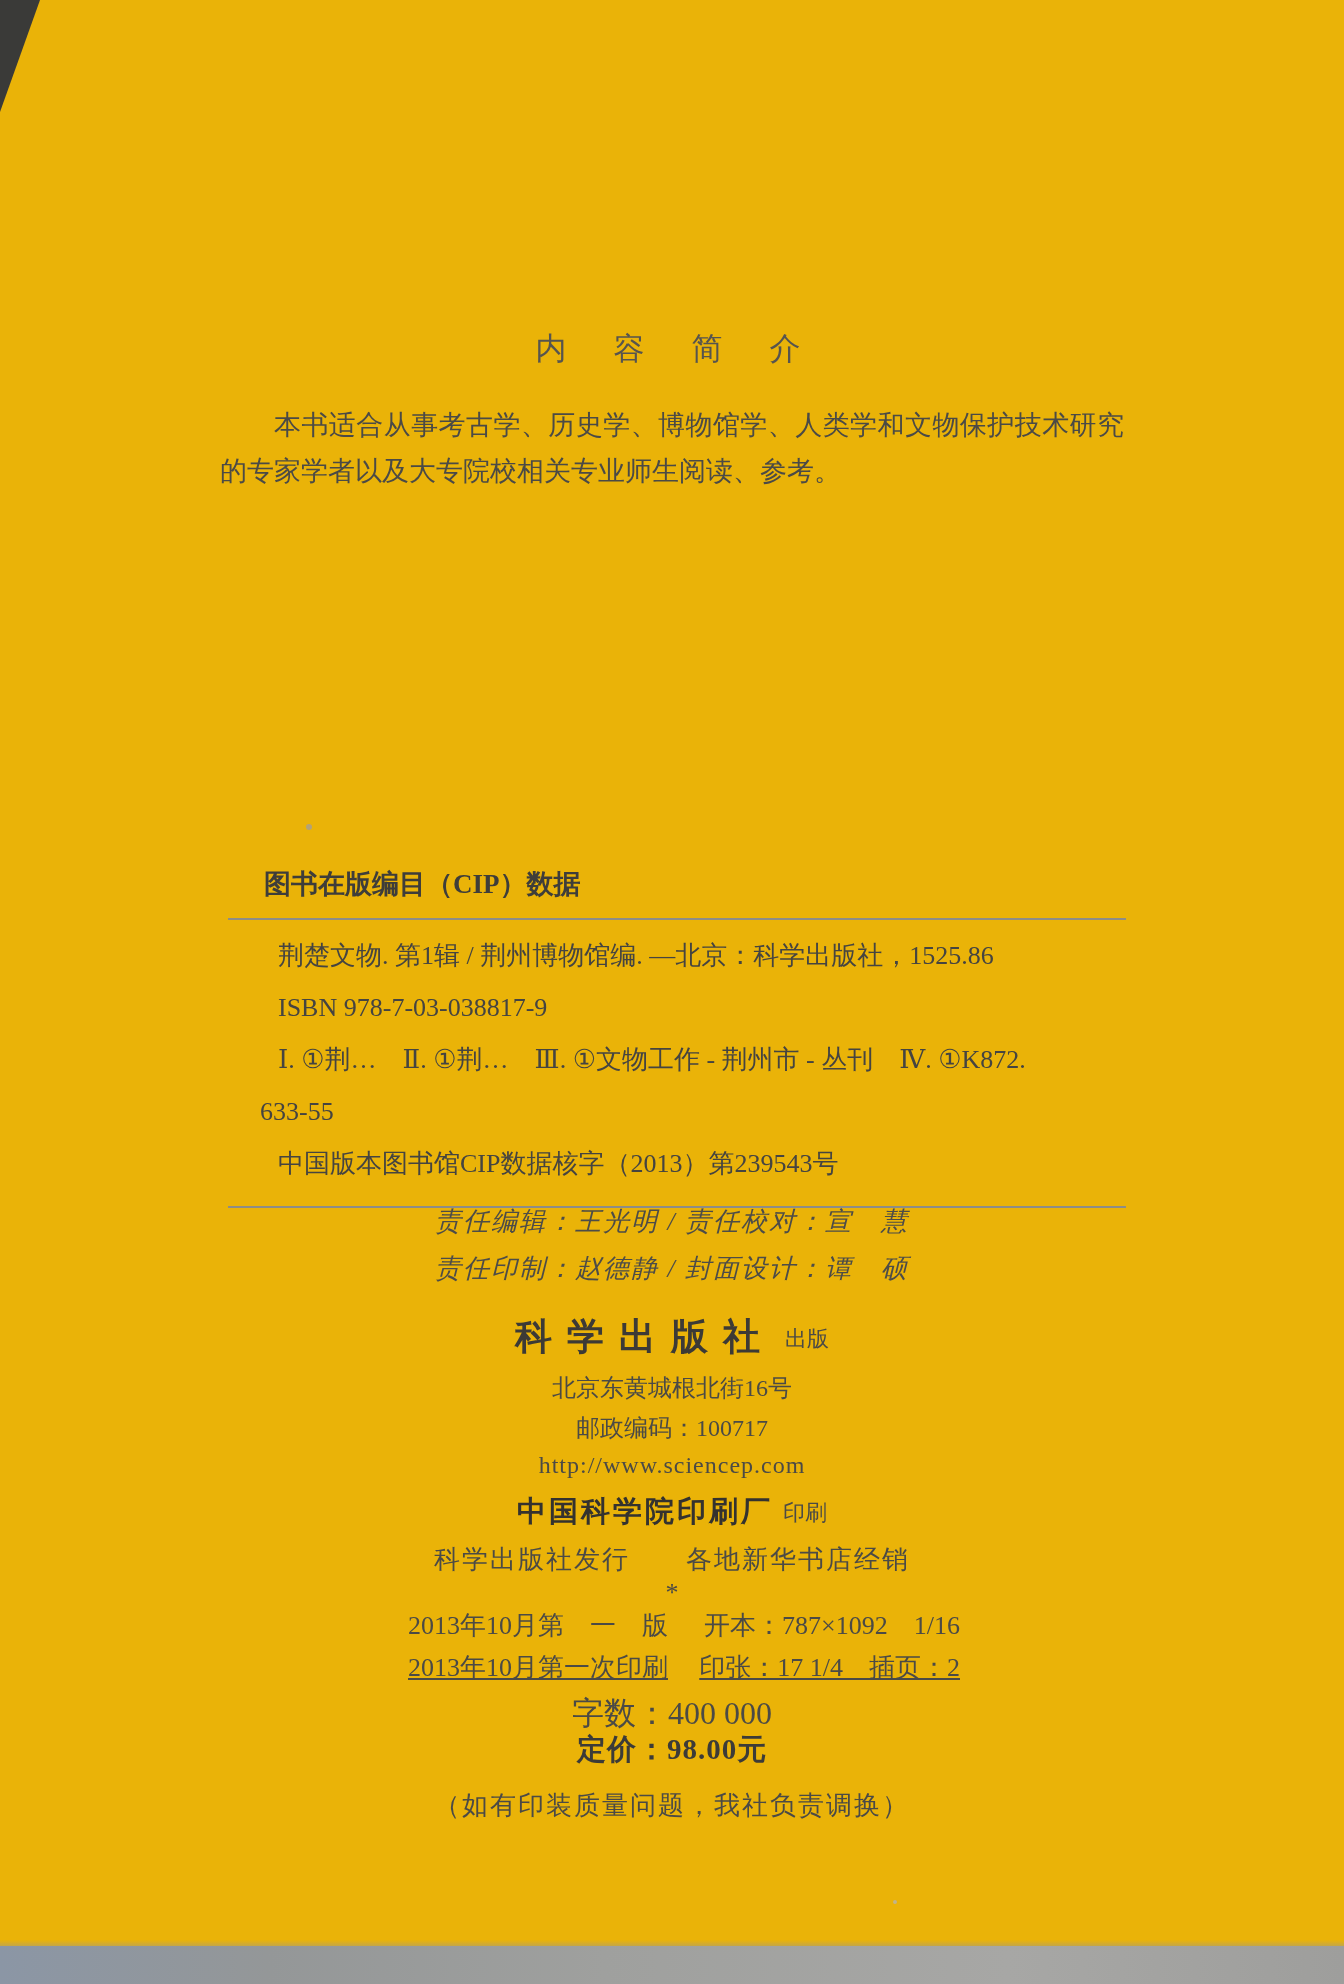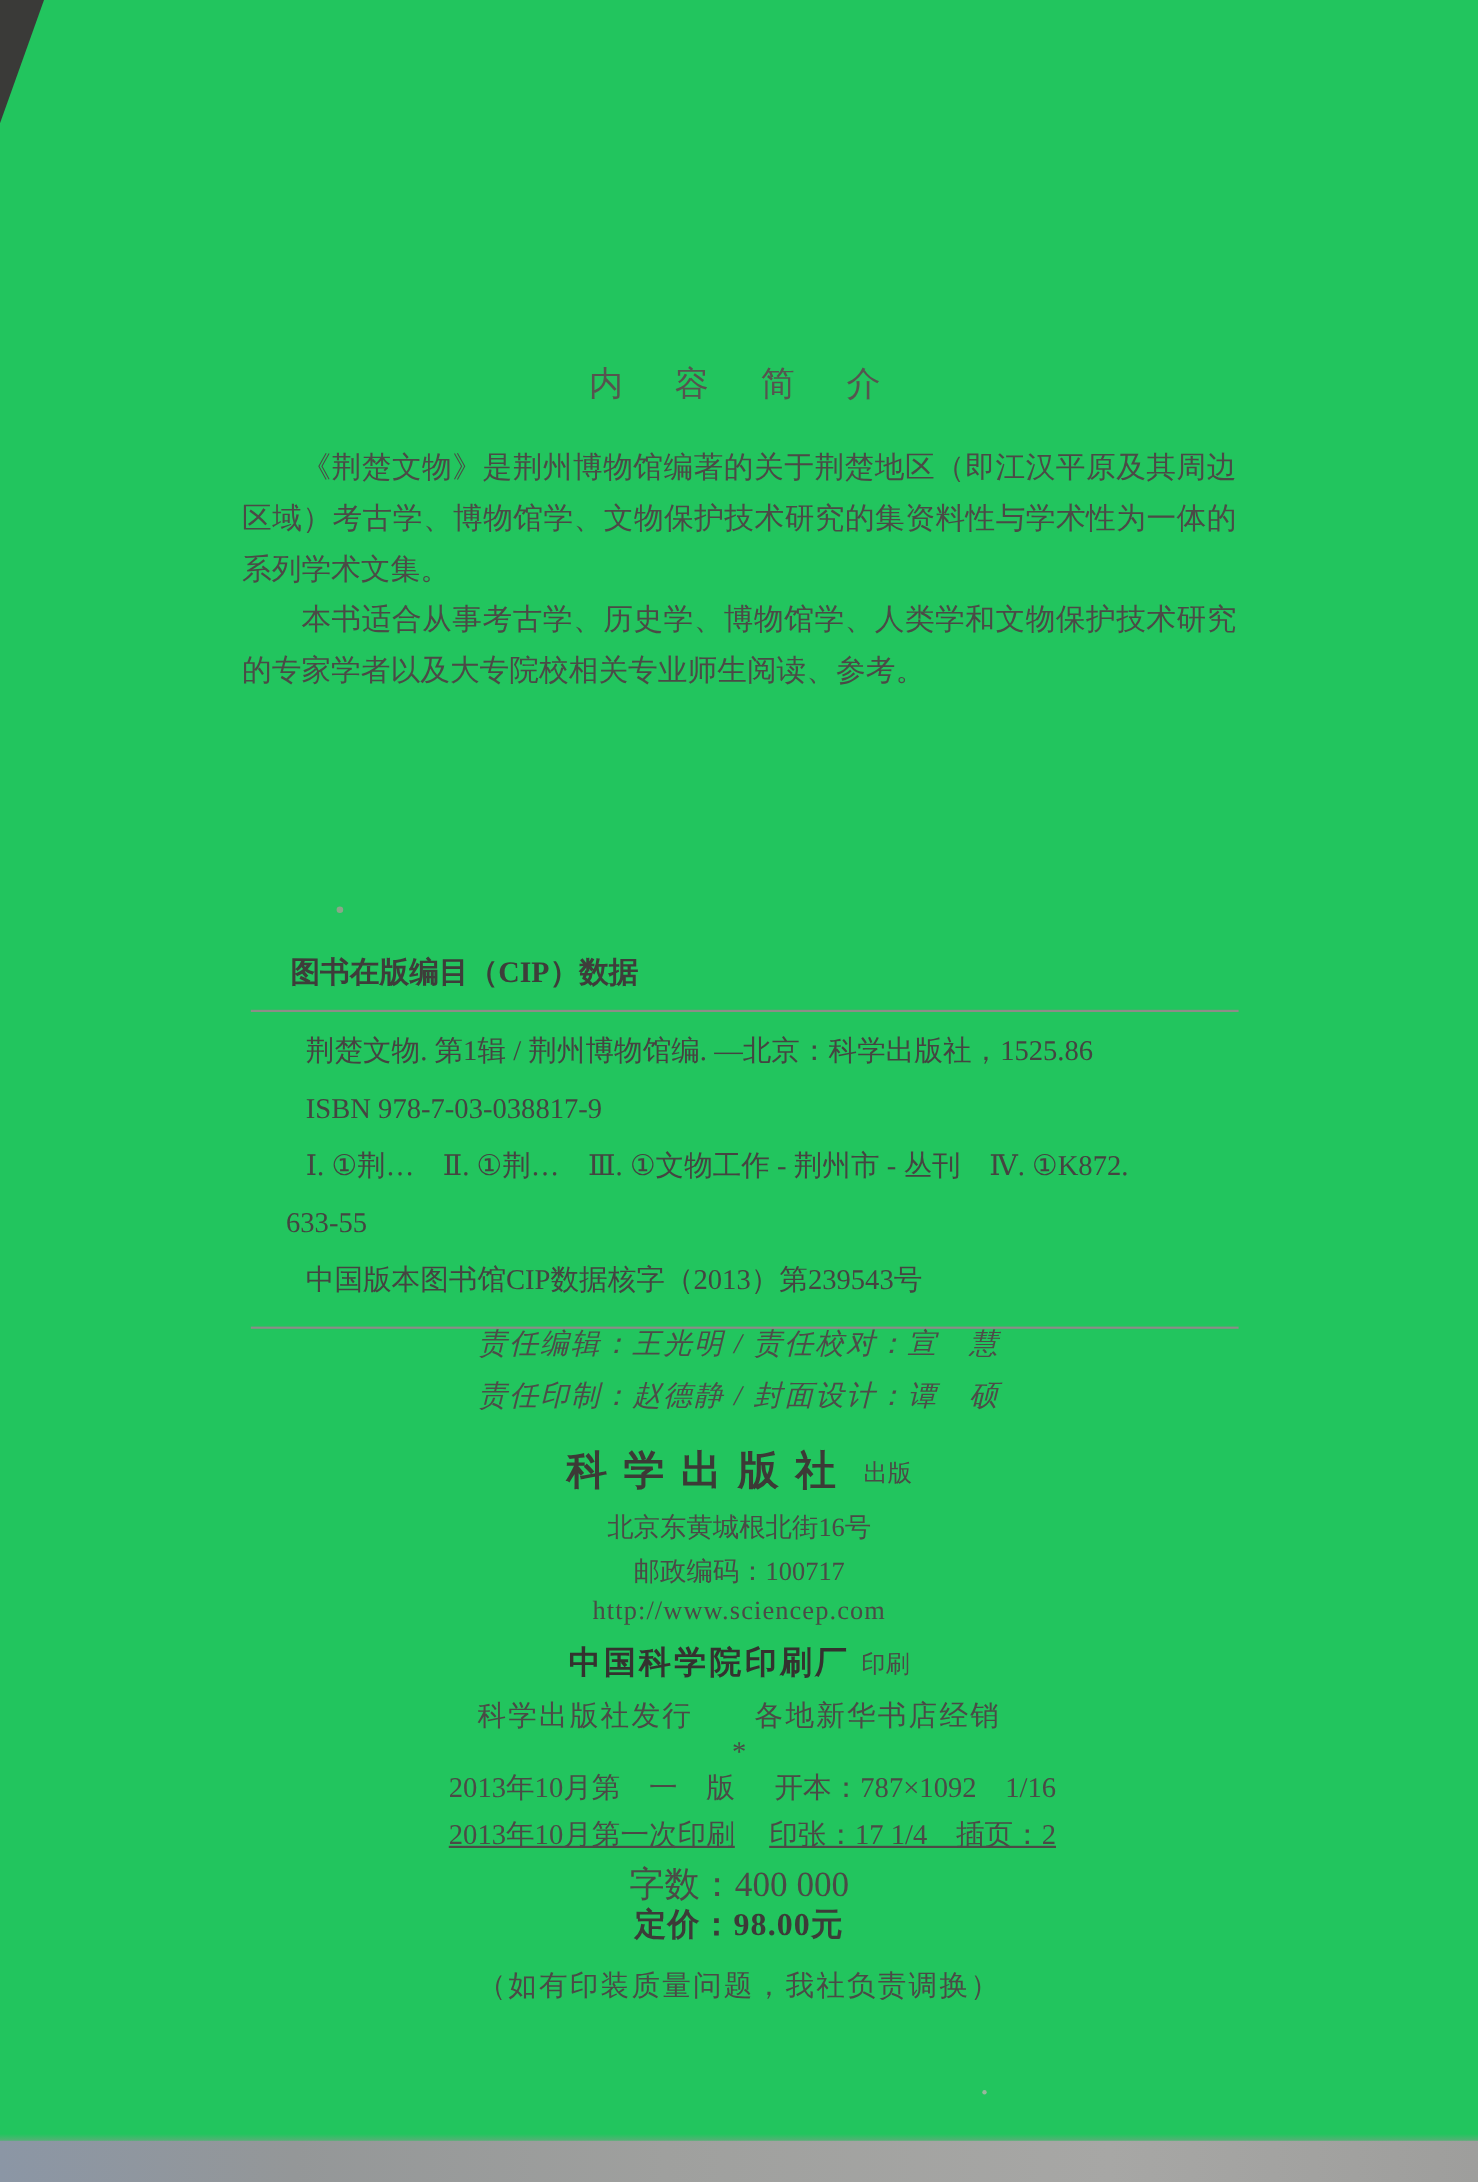--- a/index.html
+++ b/index.html
@@ -1,20 +1,20 @@
 <!DOCTYPE html>
 <html><head>
 <meta charset="utf-8">
 <style>
   html,body{margin:0;padding:0;background:#e8e8e6;}
   .page{
     position:relative;
     width:1344px;height:1984px;
     margin:0 auto;
-    background:#22c55e;
+    background:#eab308;
     overflow:hidden;
     font-family:"Liberation Serif","DejaVu Serif",serif;
     color:#4b4a46;
   }
   
   .corner-wedge{
     position:absolute;top:0;left:0;width:40px;height:112px;
     background:#3a3a38;
     clip-path:polygon(0 0,100% 0,0 100%);
   }
@@ -88,21 +88,20 @@
 <div class="page">
 
   <div class="corner-wedge"></div>
   <div class="speck speck-a"></div>
   <div class="speck speck-b"></div>
   <div class="bottom-band"></div>
 
   <div class="abs intro-title">内　容　简　介</div>
 
   <div class="abs intro-body">
-    <p>《荆楚文物》是荆州博物馆编著的关于荆楚地区（即江汉平原及其周边区域）考古学、博物馆学、文物保护技术研究的集资料性与学术性为一体的系列学术文集。</p>
     <p>本书适合从事考古学、历史学、博物馆学、人类学和文物保护技术研究的专家学者以及大专院校相关专业师生阅读、参考。</p>
   </div>
 
   <div class="abs cip">
     <div class="cip-header">图书在版编目（CIP）数据</div>
     <hr class="cip-rule">
     <p>荆楚文物. 第1辑 / 荆州博物馆编. —北京：科学出版社，1525.86</p>
     <p>ISBN 978-7-03-038817-9</p>
     <p>Ⅰ. ①荆…　Ⅱ. ①荆…　Ⅲ. ①文物工作 - 荆州市 - 丛刊　Ⅳ. ①K872.</p>
     <p class="cont">633-55</p>

